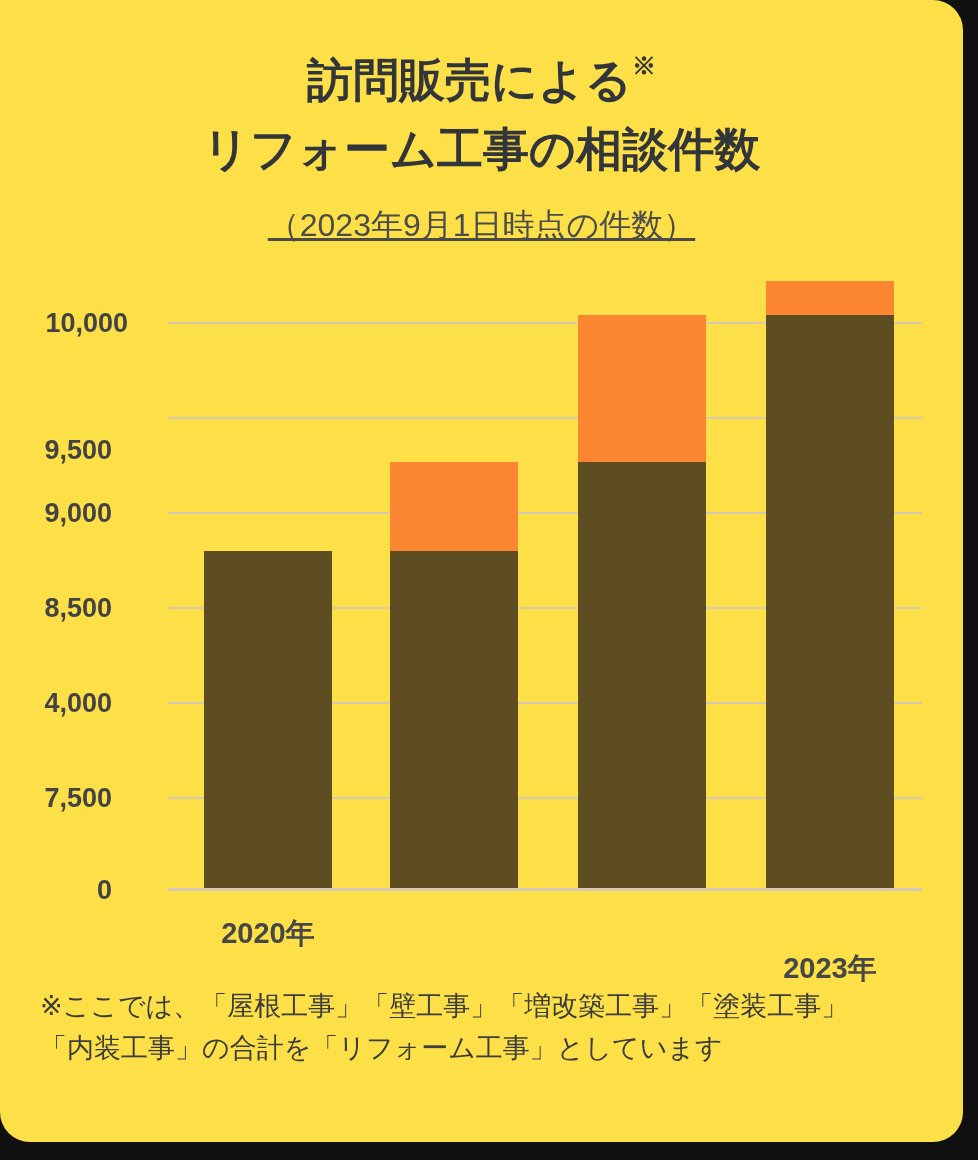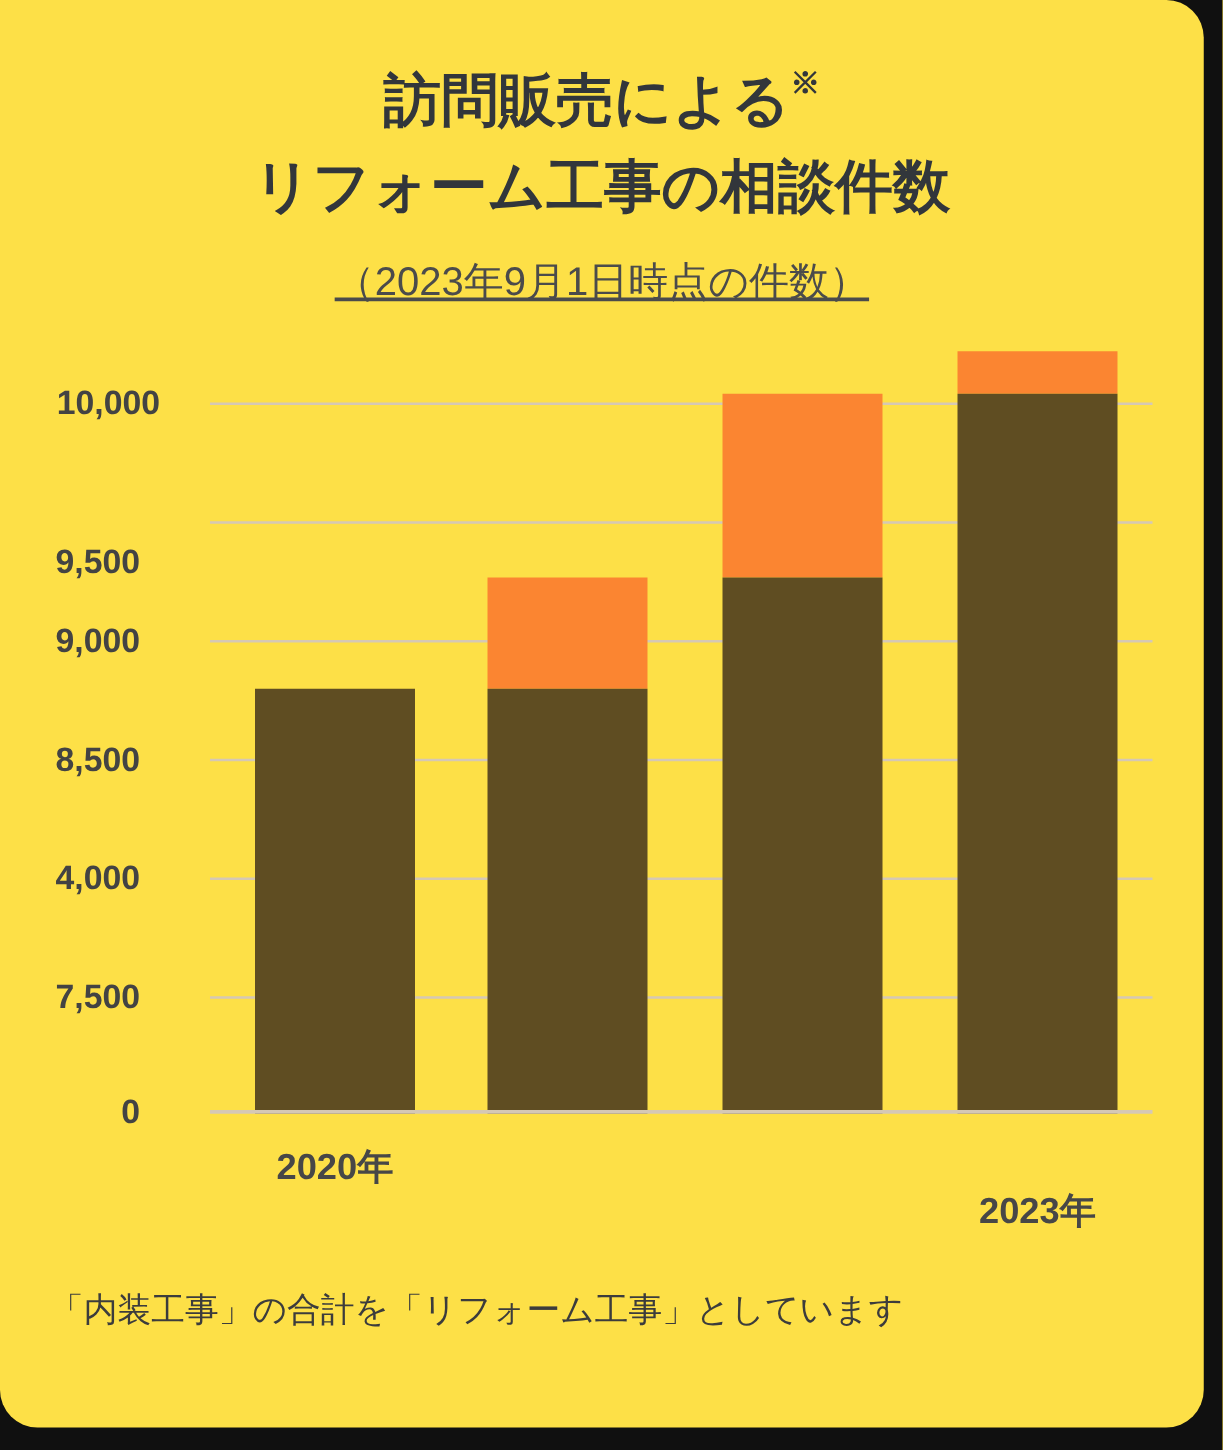--- a/index.html
+++ b/index.html
@@ -74,17 +74,17 @@
       <div class="bar-seg" style="left: 390px; width: 128px; top: 551px; height: 340px; background: rgb(95, 77, 34);"></div>
       <div class="bar-seg" style="left: 578px; width: 128px; top: 315.4px; height: 146.3px; background: rgb(251, 133, 49);"></div>
       <div class="bar-seg" style="left: 578px; width: 128px; top: 461.7px; height: 429.3px; background: rgb(95, 77, 34);"></div>
       <div class="bar-seg" style="left: 766px; width: 128px; top: 281.2px; height: 34.2px; background: rgb(251, 133, 49);"></div>
       <div class="bar-seg" style="left: 766px; width: 128px; top: 315.4px; height: 575.6px; background: rgb(95, 77, 34);"></div>
       <div class="xtick-label" style="left: 750px; top: 914px; margin-top: 35px;">2023年</div>
       <div class="axis-line" style="left: 168px; width: 754px; top: 888px; background: rgb(213, 200, 181);"></div>
     </div>
 
   <div class="footnote">
-    <br>
+    <span>※ここでは、「屋根工事」「壁工事」「増改築工事」「塗装工事」</span><br>
     <span>「内装工事」の合計を「リフォーム工事」としています</span>
   </div>
 
 </div>
 
 </body></html>

